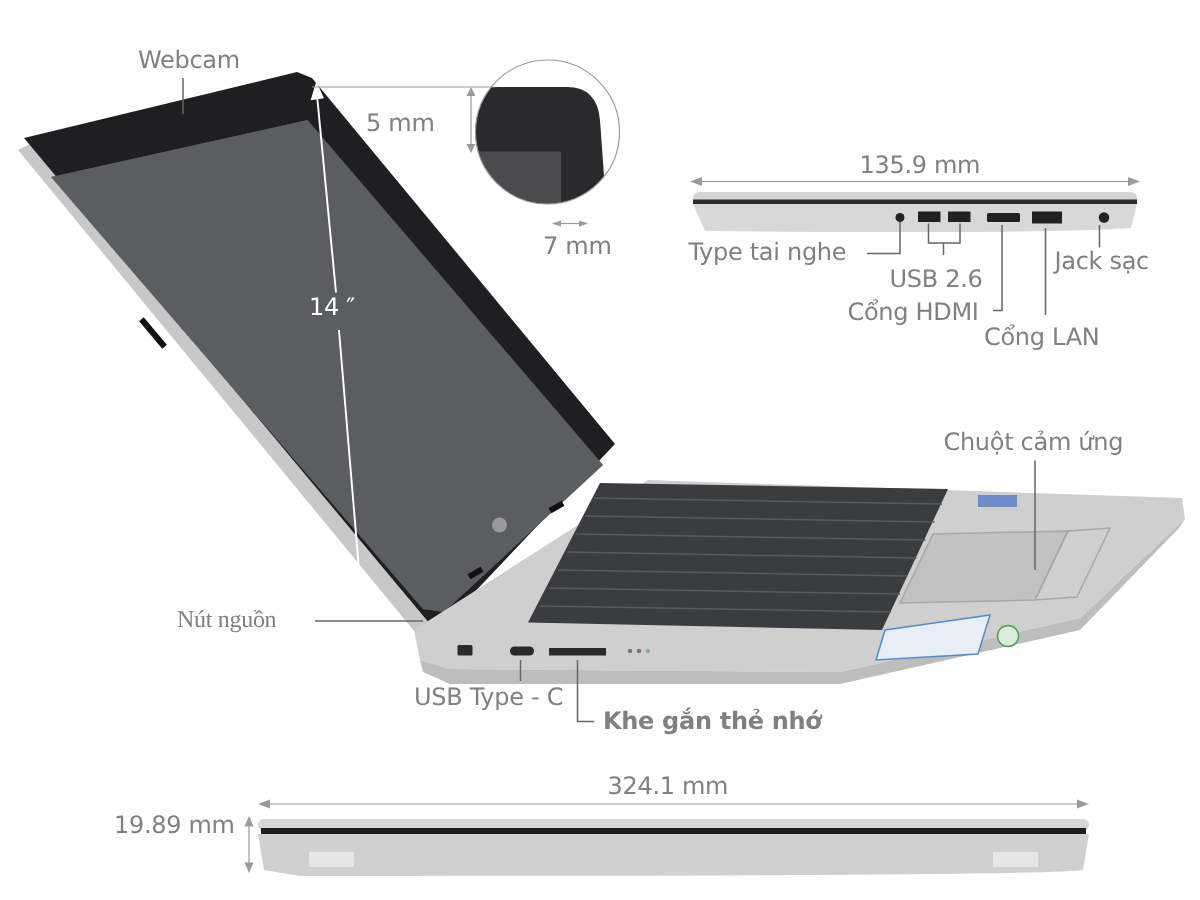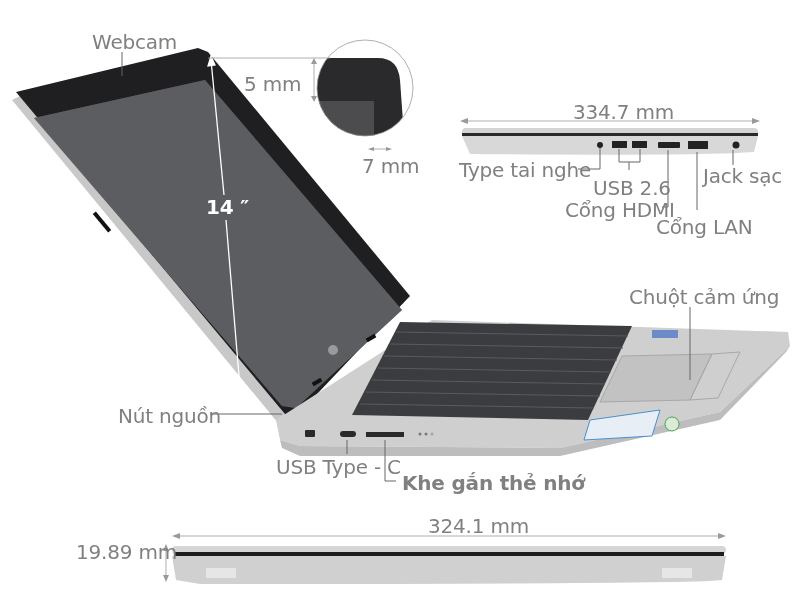--- a/index.html
+++ b/index.html
@@ -3,21 +3,21 @@
   <meta charset="utf-8">
   <style>
     html, body { margin: 0; padding: 0; }
     body {
       width: 800px; height: 600px; position: relative; overflow: hidden;
       background: #ffffff;
       font-family: "DejaVu Sans", "Liberation Sans", sans-serif;
       color: #7a7a7a;
     }
     .label {
-      position: absolute; font-size: 20px; color: #808080; white-space: nowrap;
+      position: absolute; font-size: 16px; color: #808080; white-space: nowrap;
       letter-spacing: -0.2px; line-height: 1;
     }
     svg.art { position: absolute; left: 0; top: 0; }
   </style>
 </head>
 <body>
 
 <svg class="art" width="800" height="600" viewBox="0 0 800 600">
 
   <polygon points="12,100 20,96 300,415 292,440" fill="#c8c8c8"></polygon>
@@ -136,27 +136,27 @@
   <polygon points="726,536 718,533 718,539" fill="#9a9a9a"></polygon>
 
   <line x1="166" y1="546" x2="166" y2="580" stroke="#9a9a9a" stroke-width="0.8"></line>
   <polygon points="166,544 163,551 169,551" fill="#9a9a9a"></polygon>
   <polygon points="166,582 163,575 169,575" fill="#9a9a9a"></polygon>
 </svg>
 
 <div class="label" style="left:92px; top:32px;">Webcam</div>
 <div class="label" style="left:244px; top:74px;">5 mm</div>
 <div class="label" style="left:362px; top:156px;">7 mm</div>
-<div class="label" style="left:206px; top:197px; color:#ffffff;font-weight:bold;">14 ″</div>
-<div class="label" style="left:118px; top:406px;">Nút nguồn</div>
+<div class="label" style="left:206px; top:197px; color:#ffffff;">14 ″</div>
+<div class="label" style="left:118px; top:406px;font-family:Liberation Serif, serif;">Nút nguồn</div>
 <div class="label" style="left:276px; top:457px;">USB Type - C</div>
 <div class="label" style="left:402px; top:473px;font-weight:bold;">Khe gắn thẻ nhớ</div>
 <div class="label" style="left:629px; top:287px;">Chuột cảm ứng</div>
 
-<div class="label" style="left:573px; top:102px;">334.7 mm</div>
+<div class="label" style="left:573px; top:102px;">135.9 mm</div>
 <div class="label" style="left:459px; top:160px;">Type tai nghe</div>
 <div class="label" style="left:593px; top:178px;">USB 2.6</div>
 <div class="label" style="left:565px; top:200px;">Cổng HDMI</div>
 <div class="label" style="left:656px; top:217px;">Cổng LAN</div>
 <div class="label" style="left:703px; top:166px;">Jack sạc</div>
 
-<div class="label" style="left:428px; top:516px;text-align:center;">324.1 mm</div>
+<div class="label" style="left:405px; top:516px;text-align:center;">324.1 mm</div>
 <div class="label" style="left:76px; top:542px;">19.89 mm</div>
 
 </body></html>

